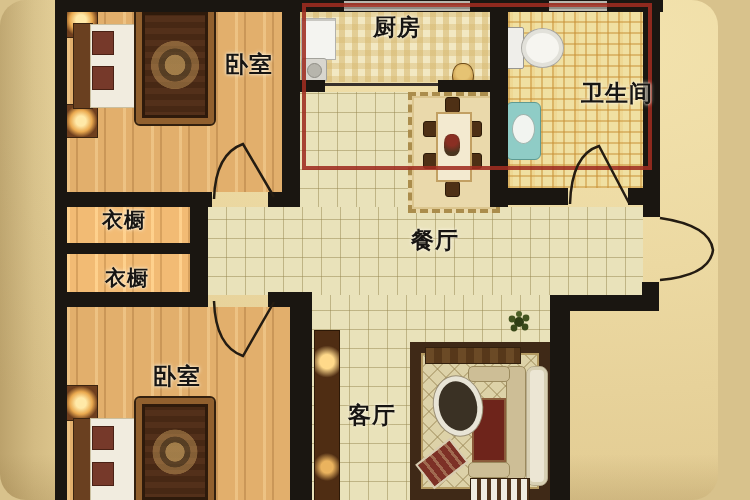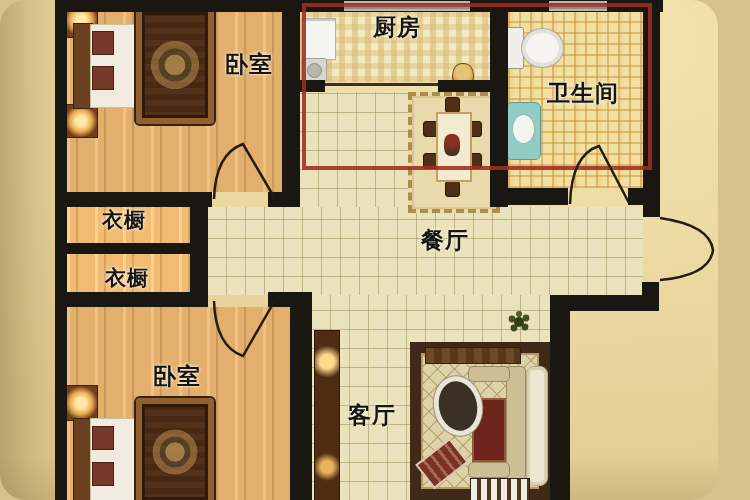--- a/index.html
+++ b/index.html
@@ -149,21 +149,21 @@
       <circle cx="512" cy="319" r="3.4" fill="#42531f"></circle>
       <circle cx="526" cy="318" r="3.4" fill="#42531f"></circle>
       <circle cx="514" cy="328" r="3.4" fill="#3a4a1a"></circle>
       <circle cx="525" cy="327" r="3.4" fill="#3a4a1a"></circle>
       <circle cx="519" cy="314" r="3" fill="#4c5f26"></circle>
     </g>
   </svg>
 
   <div class="room-label" style="left:249px;top:64px;">卧室</div>
   <div class="room-label" style="left:397px;top:27px;">厨房</div>
-  <div class="room-label" style="left:583px;top:93px;">卫生间</div>
+  <div class="room-label" style="left:617px;top:93px;">卫生间</div>
   <div class="room-label" style="left:124px;top:220px;font-size:21px;">衣橱</div>
   <div class="room-label" style="left:127px;top:278px;font-size:21px;">衣橱</div>
-  <div class="room-label" style="left:445px;top:240px;">餐厅</div>
+  <div class="room-label" style="left:435px;top:240px;">餐厅</div>
   <div class="room-label" style="left:177px;top:376px;">卧室</div>
   <div class="room-label" style="left:372px;top:415px;">客厅</div>
 
   <div class="abs" style="left:716px;top:492px;width:30px;height:6px;background:rgba(195,195,188,.55);border-radius:1px;"></div>
 </div>
 
 </body></html>

